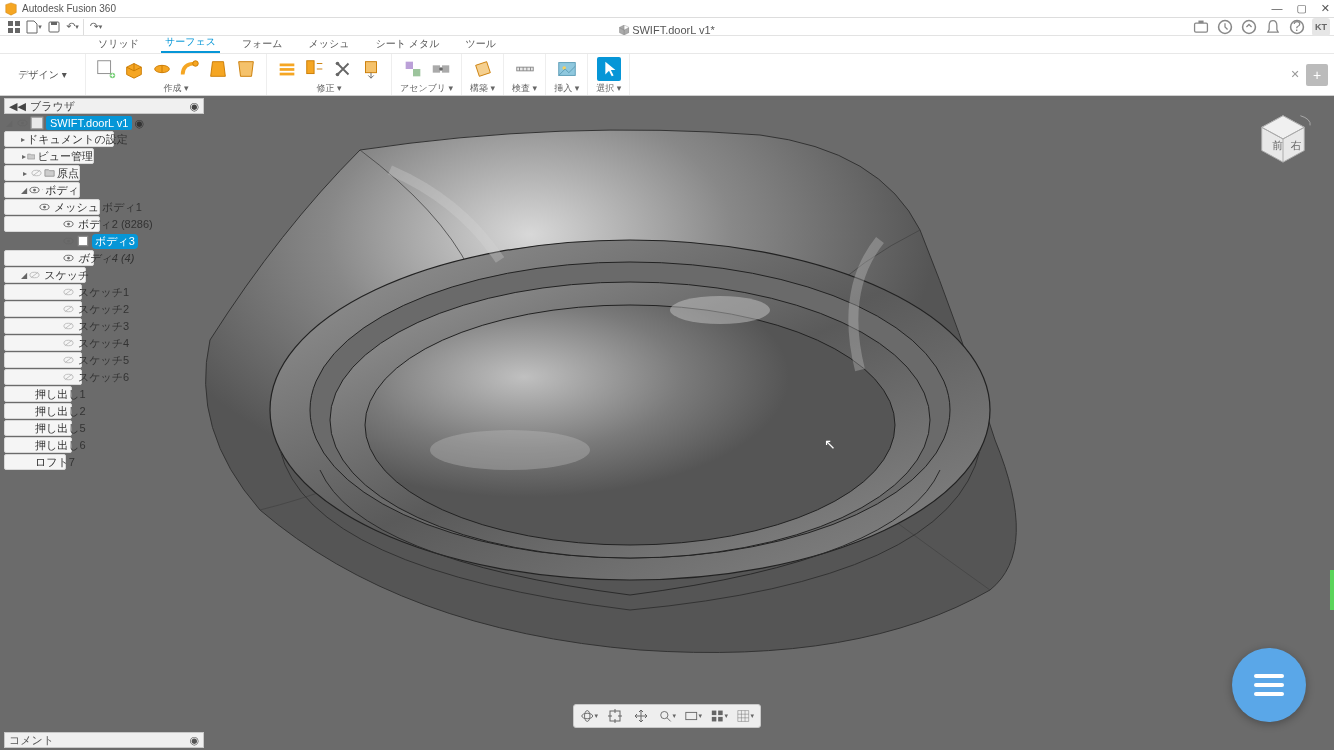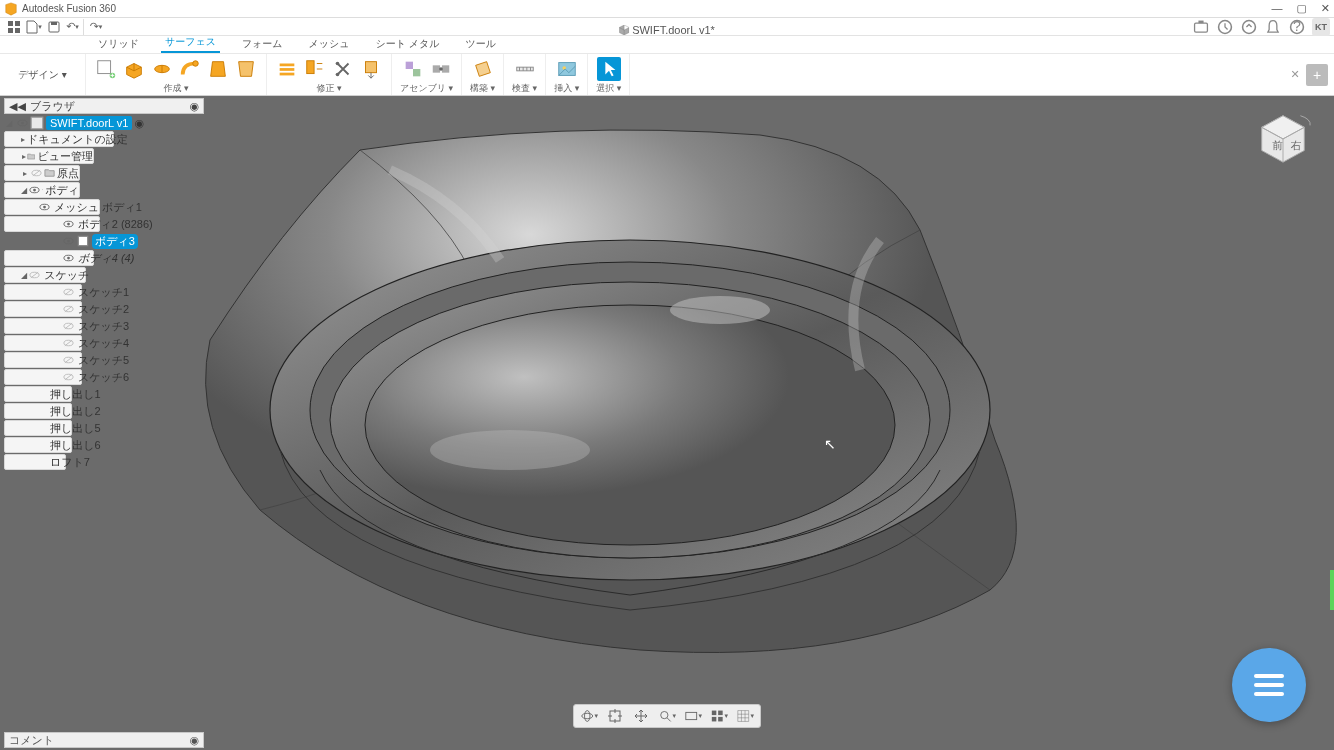--- a/index.html
+++ b/index.html
@@ -45,21 +45,21 @@
 .browser-header .pin { margin-right: 4px; cursor:pointer; }
 .browser-header .gear { margin-left: auto; cursor:pointer; }
 
 .browser-tree { position: absolute; top: 115px; left: 4px; width: 200px; }
 .tree-row { height: 16px; display: flex; align-items: center; font-size: 9px; color: #333; white-space: nowrap; }
 .tree-row .arrow { width: 10px; text-align: center; color: #666; cursor:pointer; font-size: 8px; }
 .tree-row .eye { width: 12px; height: 10px; margin: 0 2px; display:flex; align-items:center; justify-content:center; cursor:pointer; }
 .tree-row .ficon { width: 14px; height: 12px; margin-right: 2px; display:flex; align-items:center; justify-content:center; }
 .tree-row.box { background: #f5f5f5; border: 1px solid #d8d8d8; border-radius: 2px; }
 .tree-indent-1 { padding-left: 16px; }
-.tree-indent-2 { padding-left: 43px; }
+.tree-indent-2 { padding-left: 28px; }
 .tree-indent-3 { padding-left: 56px; }
 .tree-row .label-box { padding: 0 3px; }
 
 
 .viewport { position: absolute; top: 96px; left: 0; right: 0; bottom: 22px; background: radial-gradient(ellipse at center, #7a7a7a 0%, #5e5e5e 100%); z-index: -1; }
 .model-svg { position:absolute; top: 110px; left: 160px; width: 1060px; height: 560px; }
 .cursor-cross { position:absolute; top: 436px; left: 824px; color:#fff; font-size:14px; pointer-events:none; }
 
 
 .viewcube { position: absolute; top: 108px; right: 22px; width: 58px; height: 58px; }

